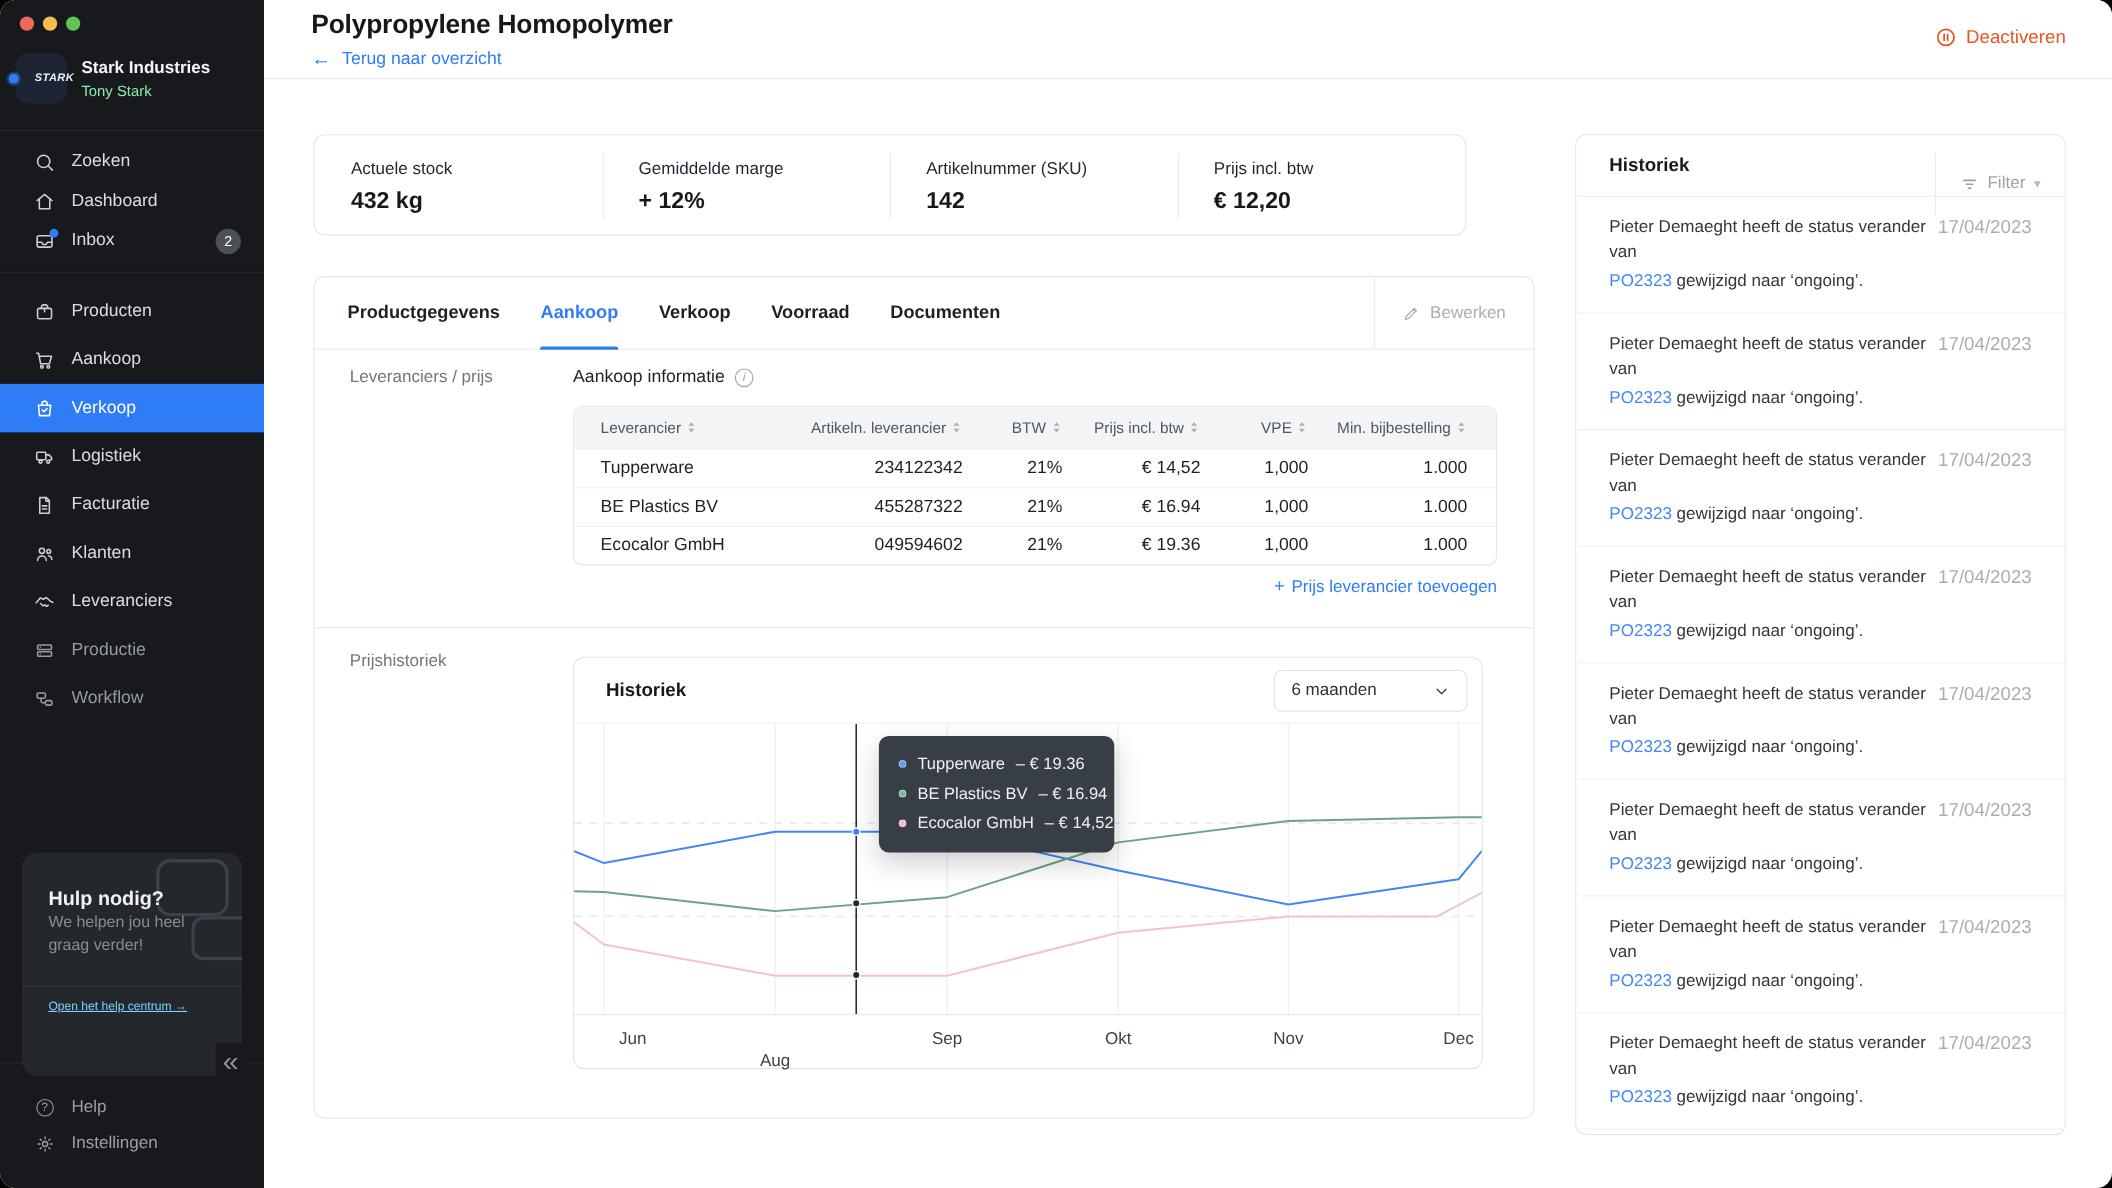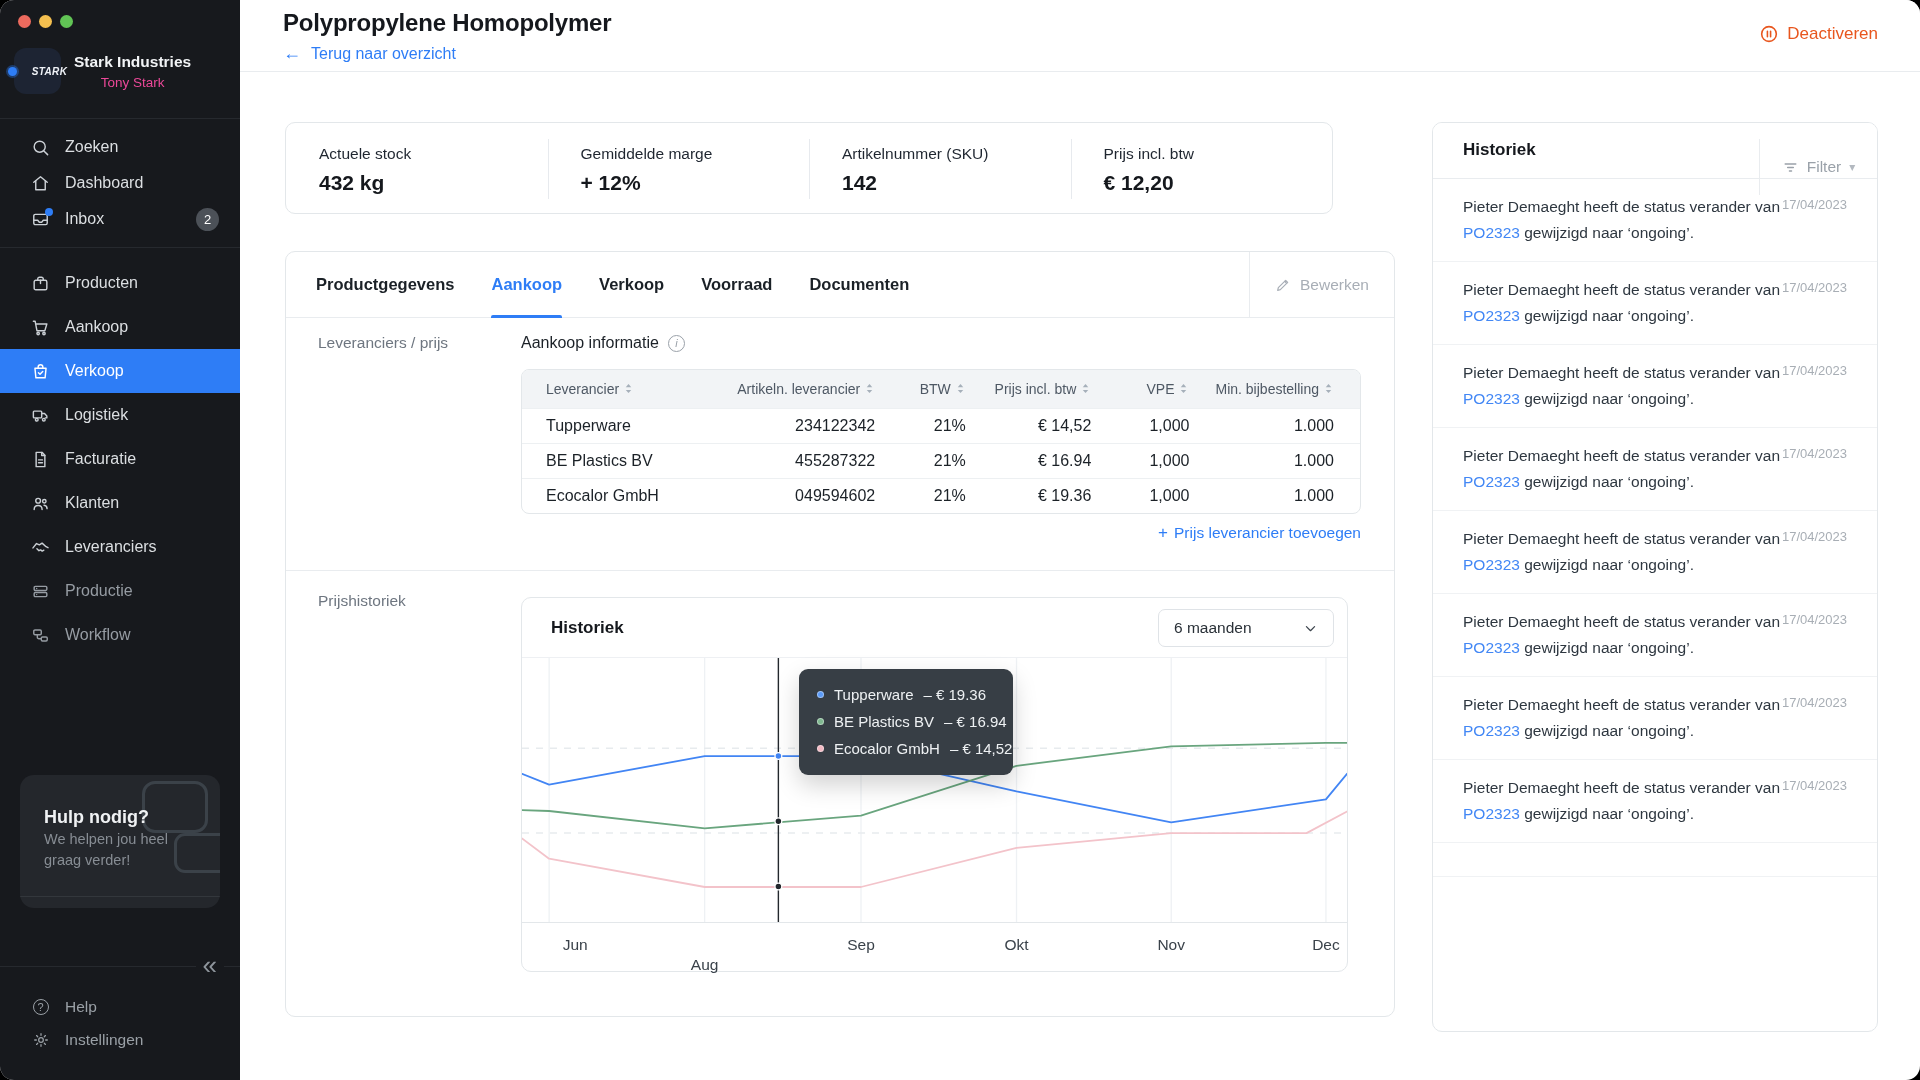--- a/index.html
+++ b/index.html
@@ -9,30 +9,30 @@
   
   .sidebar { position:absolute; left:0; top:0; width:240px; height:1080px; background:#17191d; color:#d9dcdf; }
   .traffic { position:absolute; top:15px; left:18px; display:flex; gap:8px; }
   .tl { width:13px; height:13px; border-radius:50%; }
   .tl.red{background:#ec6a5e;} .tl.yellow{background:#f4bf4f;} .tl.green{background:#61c455;}
   .profile { position:absolute; top:48px; left:14px; display:flex; gap:13px; align-items:center; }
   .logo { width:47px; height:46px; border-radius:12px; background:#1d2433; display:flex; align-items:center; justify-content:center; }
   .logo-inner { color:#eef1f6; font-size:10px; font-weight:bold; font-style:italic; letter-spacing:.4px; display:flex; align-items:center; gap:15px; }
   .logo-gear { width:9px; height:9px; border-radius:50%; background:#2e7df6; box-shadow:0 0 0 2px rgba(46,125,246,.35); }
   .company { font-size:15.5px; font-weight:700; color:#f2f4f6; }
-  .username { font-size:13.5px; color:#ec4899; margin-top:4px;text-align:center; }
+  .username { font-size:13.5px; color:#86efac; margin-top:4px; }
   .s-divider { position:absolute; left:0; right:0; height:1px; background:#26292e; }
   .nav-item { position:absolute; left:0; width:240px; height:38px; display:flex; align-items:center; gap:15px; padding-left:31px; font-size:16px; color:#dcdfe2; cursor:default; }
   .nav-item .ic { display:flex; width:19px; justify-content:center; position:relative; color:#cbd0d5; }
   .nav-item.active { background:#2e7df6; color:#fff; height:44px; }
   .nav-item.active .ic { color:#fff; }
   .nav-item.dim { color:#969ca3; } .nav-item.dim .ic { color:#969ca3; }
   .badge { margin-left:auto; margin-right:21px; width:23px; height:23px; border-radius:50%; background:#4c5158; color:#fff; font-size:13px; display:flex; align-items:center; justify-content:center; }
   .inbox-dot { position:absolute; top:-2px; right:-3px; width:8px; height:8px; border-radius:50%; background:#2e7df6; }
-  .help-card { position:absolute; left:20px; top:775px; width:200px; height:133px; background:#24272c; border-radius:14px; overflow:hidden; }
+  .help-card { position:absolute; left:20px; top:775px; width:200px; height:203px; background:#24272c; border-radius:14px; overflow:hidden; }
   .bubble1 { position:absolute; right:12px; top:6px; width:66px; height:52px; border:3px solid #3b4249; border-radius:13px; }
   .bubble2 { position:absolute; right:-12px; top:58px; width:58px; height:40px; border:3px solid #3b4249; border-radius:11px; }
   .help-title { position:absolute; left:24px; top:32px; font-size:18px; font-weight:700; color:#f0f2f4; }
   .help-body { position:absolute; left:24px; top:54px; width:150px; font-size:14.5px; line-height:21px; color:#878d94; }
   .help-sep { position:absolute; left:0; right:0; top:121px; height:1px; background:#33373c; }
   .help-link { position:absolute; left:24px; top:134px; font-size:11px; color:#7dd3fc;text-decoration:underline; }
   .collapse-line { position:absolute; left:0; right:0; top:966px; height:1px; background:#26292e; }
   .collapse-btn { position:absolute; top:948px; right:16px; background:#17191d; padding:0 7px; color:#8e959c; font-size:26px; line-height:34px; }
   .nav-bottom { color:#9aa0a6; font-size:15.5px; }
   .nav-bottom .ic { color:#9aa0a6; }
@@ -90,21 +90,21 @@
   
   .history-card { position:absolute; left:1432px; top:122px; width:446px; height:910px; border:1px solid #e3e7ea; border-radius:10px; overflow:hidden; background:#fff; }
   .h-header { position:absolute; top:0; left:0; right:0; height:56px; border-bottom:1px solid #e9ecef; background:#fff; z-index:2; }
   .h-title { position:absolute; left:30px; top:17px; font-size:17px; font-weight:700; color:#15181d; }
   .h-filter { position:absolute; right:0; top:16px; width:118px; height:56px; border-left:1px solid #e9ecef; display:flex; align-items:center; justify-content:center; gap:8px; color:#9aa1a9; font-size:15.5px; }
   .h-caret { font-size:12px; color:#b3b9c0; }
   .h-items { position:absolute; top:56px; left:0; right:0; }
   .h-item { padding:16px 30px 17px; border-bottom:1px solid #f0f2f4; }
   .h-line1 { display:flex; justify-content:space-between; align-items:flex-start; }
   .h-text { font-size:15.5px; color:#2e3740; line-height:23px; }
-  .h-date { font-size:13px; color:#a8aeb5; padding-top:2px; }
+  .h-date { font-size:17px; color:#a8aeb5; padding-top:2px; }
   .h-line2 { font-size:15.5px; line-height:23px; margin-top:3px; color:#2e3740; }
   .h-po { color:#4287f5; }
 
   .icon-svg { flex:0 0 auto; }
 </style>
 </head>
 <body>
 
 <div class="window">
 

